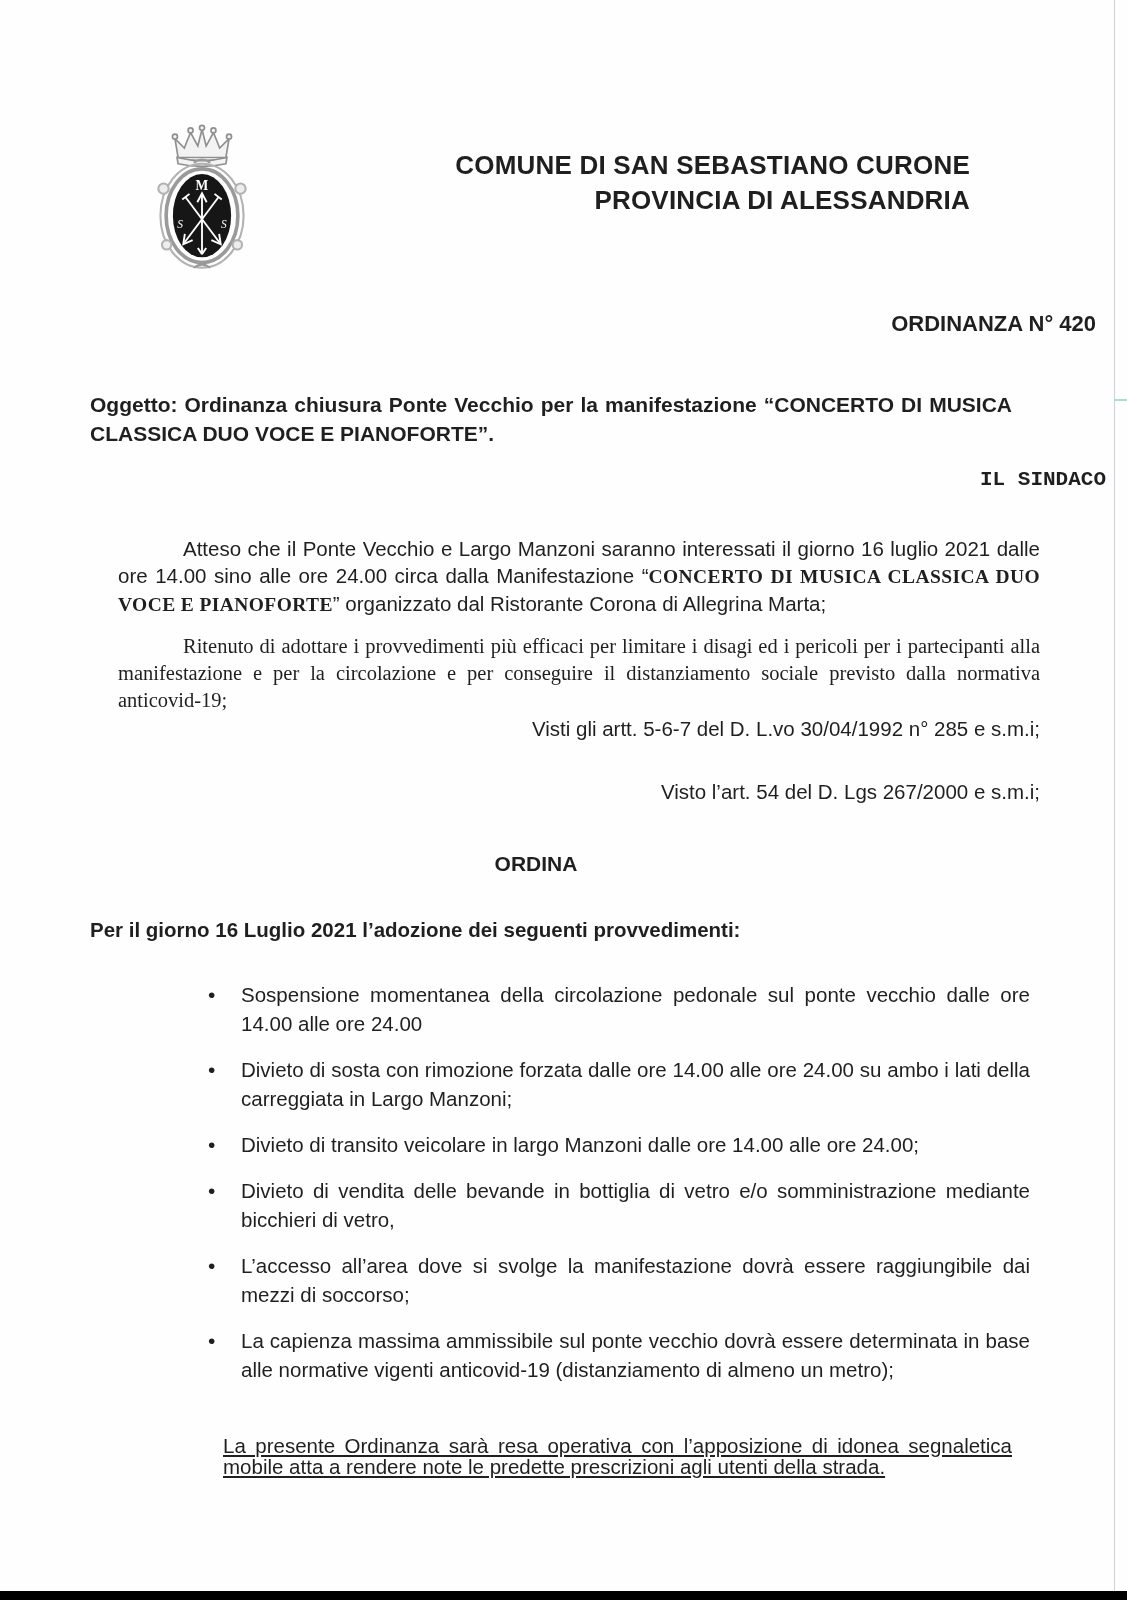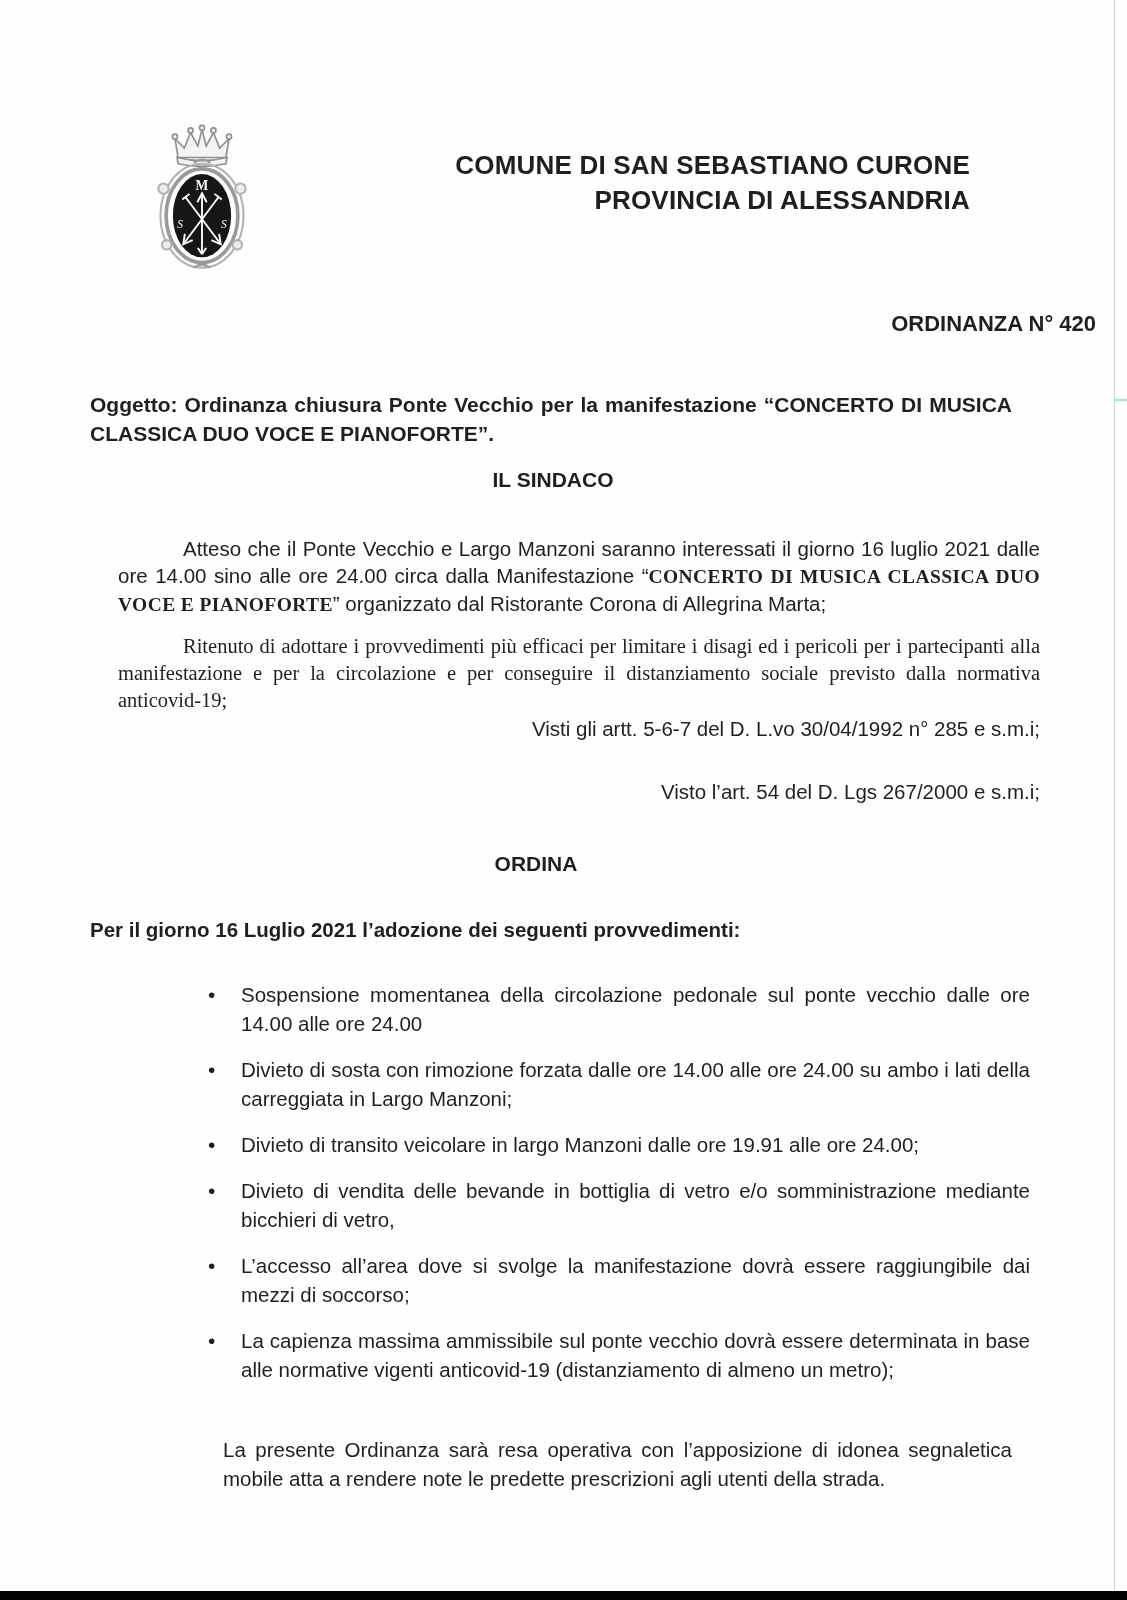--- a/index.html
+++ b/index.html
@@ -32,22 +32,22 @@
     position: absolute; left: 0; top: 311px; width: 1096px;
     text-align: right; font-weight: bold; font-size: 22px;
   }
 
   .subject {
     position: absolute; left: 90px; top: 390px; width: 922px;
     font-weight: bold; font-size: 21px; line-height: 29px; text-align: justify;
   }
 
   .issuer {
-    position: absolute; left: 8px; top: 468px; width: 1090px;
-    text-align: center; font-weight: bold; font-size: 21px;
+    position: absolute; left: 16px; top: 468px; width: 1090px;
+    text-align: right; font-weight: bold; font-size: 21px; font-family: Liberation Mono, monospace;
   }
 
   .par {
     position: absolute; left: 90px; width: 922px;
     font-size: 20.5px; line-height: 27px; text-align: justify;
     text-indent: 65px;
     margin-left: 28px;
   }
   .par-atteso   { top: 514px; }
   .par-ritenuto { top: 612px; font-family: Liberation Serif, serif; }
@@ -82,21 +82,21 @@
     font-size: 20.5px; line-height: 29px; text-align: justify;
   }
   .provisions li::before {
     content: "\2022";
     position: absolute; left: 100px; top: 0;
     font-size: 21px;
   }
 
   .closing {
     position: absolute; left: 223px; top: 1414px; width: 789px;
-    font-size: 20.5px; line-height: 29px; text-align: justify;
+    font-size: 20.5px; line-height: 21px; text-align: justify; text-decoration: underline;
   }
 </style>
 </head>
 <body>
 
 <div class="page">
 
   <div class="scan-vline"></div>
   <div class="scan-tick"></div>
   <div class="footer-bar"></div>
@@ -165,21 +165,21 @@
 
   <p class="par par-visto">Visto l’art. 54 del D. Lgs 267/2000 e s.m.i;</p>
 
   <div class="order-heading">ORDINA</div>
 
   <div class="order-intro">Per il giorno 16 Luglio 2021 l’adozione dei seguenti provvedimenti:</div>
 
   <ul class="provisions">
     <li>Sospensione momentanea della circolazione pedonale sul ponte vecchio dalle ore 14.00 alle ore 24.00</li>
     <li>Divieto di sosta con rimozione forzata dalle ore 14.00 alle ore 24.00 su ambo i lati della carreggiata in Largo Manzoni;</li>
-    <li>Divieto di transito veicolare in largo Manzoni dalle ore 19.91 alle ore 24.00;</li>
+    <li>Divieto di transito veicolare in largo Manzoni dalle ore 14.00 alle ore 24.00;</li>
     <li>Divieto di vendita delle bevande in bottiglia di vetro e/o somministrazione mediante bicchieri di vetro,</li>
     <li>L’accesso all’area dove si svolge la manifestazione dovrà essere raggiungibile dai mezzi di soccorso;</li>
     <li>La capienza massima ammissibile sul ponte vecchio dovrà essere determinata in base alle normative vigenti anticovid-19 (distanziamento di almeno un metro);</li>
   </ul>
 
   <p class="closing">La presente Ordinanza sarà resa operativa con l’apposizione di idonea segnaletica mobile atta a rendere note le predette prescrizioni agli utenti della strada.</p>
 
 </div>
 
 </body></html>

